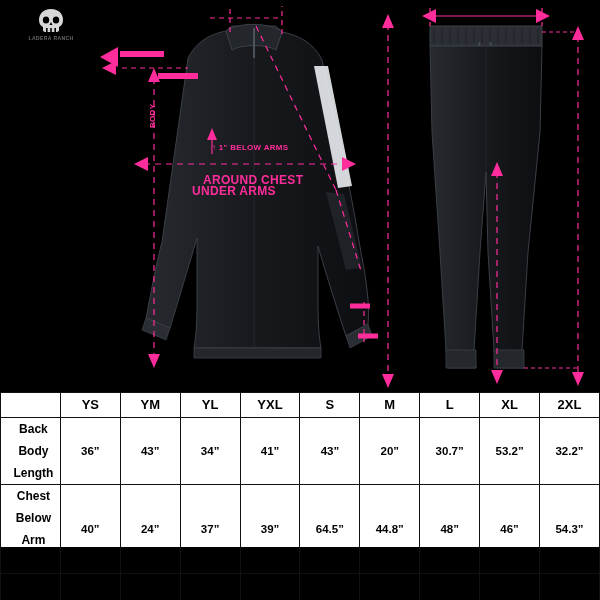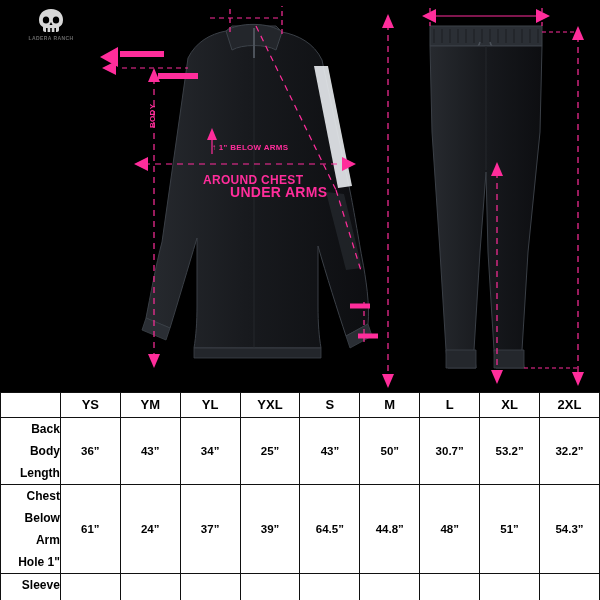--- a/index.html
+++ b/index.html
@@ -59,40 +59,40 @@
   }
   .anno-label.vert {
     transform: rotate(-90deg);
     transform-origin: left top;
   }
 
   
   #table-wrap {
     position: absolute;
     left: 0; top: 392px;
-    width: 600px; height: 208px;
+    width: 600px; height: 155px;
     background: #fff;
   }
   table.sizes {
     width: 600px;
     border-collapse: collapse;
     table-layout: fixed;
     font-size: 11.5px;
     color: #000;
   }
   table.sizes th, table.sizes td {
     border: 1px solid #111;
     padding: 0;
     height: 22px;
     text-align: center;
     font-weight: bold;
     line-height: 22px;
   }
   table.sizes th.rowhead, table.sizes td.rowhead {
-    text-align: right;
+    text-align: center;
     padding-left: 6px;
     font-size: 12px;
   }
   table.sizes tr.header th {
     font-size: 13px;
     height: 24px;
     line-height: 24px;
   }
   table.sizes tr.header th.rowhead { border-left: 1px solid #111; }
   .corner { background: #fff; }
@@ -189,21 +189,21 @@
 
         <path d="M288 18 L288 372" stroke-dasharray="6,5"></path>
         <path d="M288 8 L282 22 L294 22 Z" fill="#ff2d9b" stroke="none"></path>
         <path d="M288 382 L282 368 L294 368 Z" fill="#ff2d9b" stroke="none"></path>
       </g>
     </svg>
 
     <div class="anno-label vert" style="left:148px; top:128px;">BODY</div>
     <div class="anno-label" style="left:212px; top:143px;">↑ 1" BELOW ARMS</div>
     <div class="anno-label" style="left:185px; top:173px; font-size:12px;margin-left:18px;">AROUND CHEST</div>
-    <div class="anno-label" style="left:192px; top:184px; font-size:14px;margin-left:38px;">UNDER ARMS</div>
+    <div class="anno-label" style="left:192px; top:184px; font-size:12px;">UNDER ARMS</div>
 
     <svg class="garment" style="left:400px; top:2px;" width="200" height="390" viewBox="0 0 200 390">
       <defs>
         <linearGradient id="pt" x1="0" y1="0" x2="1" y2="0">
           <stop offset="0%" stop-color="#272a2f"></stop>
           <stop offset="50%" stop-color="#17191d"></stop>
           <stop offset="100%" stop-color="#0d0e11"></stop>
         </linearGradient>
       </defs>
 
@@ -263,38 +263,38 @@
         <th>L</th>
         <th>XL</th>
         <th>2XL</th>
       </tr>
 
       <tr>
         <td class="rowhead">Back Body Length</td>
         <td>36”</td>
         <td>43”</td>
         <td>34”</td>
-        <td>25”</td>
+        <td>41”</td>
         <td>43”</td>
-        <td>50”</td>
+        <td>20”</td>
         <td>30.7”</td>
         <td>53.2”</td>
         <td>32.2”</td>
       </tr>
 
       <tr>
         <td class="rowhead">Chest Below Arm Hole 1"</td>
-        <td>61”</td>
+        <td>40”</td>
         <td>24”</td>
         <td>37”</td>
         <td>39”</td>
         <td>64.5”</td>
         <td>44.8”</td>
         <td>48”</td>
-        <td>51”</td>
+        <td>46”</td>
         <td>54.3”</td>
       </tr>
 
       <tr>
         <td class="rowhead">Sleeve Length From Center Back</td>
         <td>28.3”</td>
         <td>29”</td>
         <td>30”</td>
         <td>30.7”</td>
         <td>34.6”</td>

